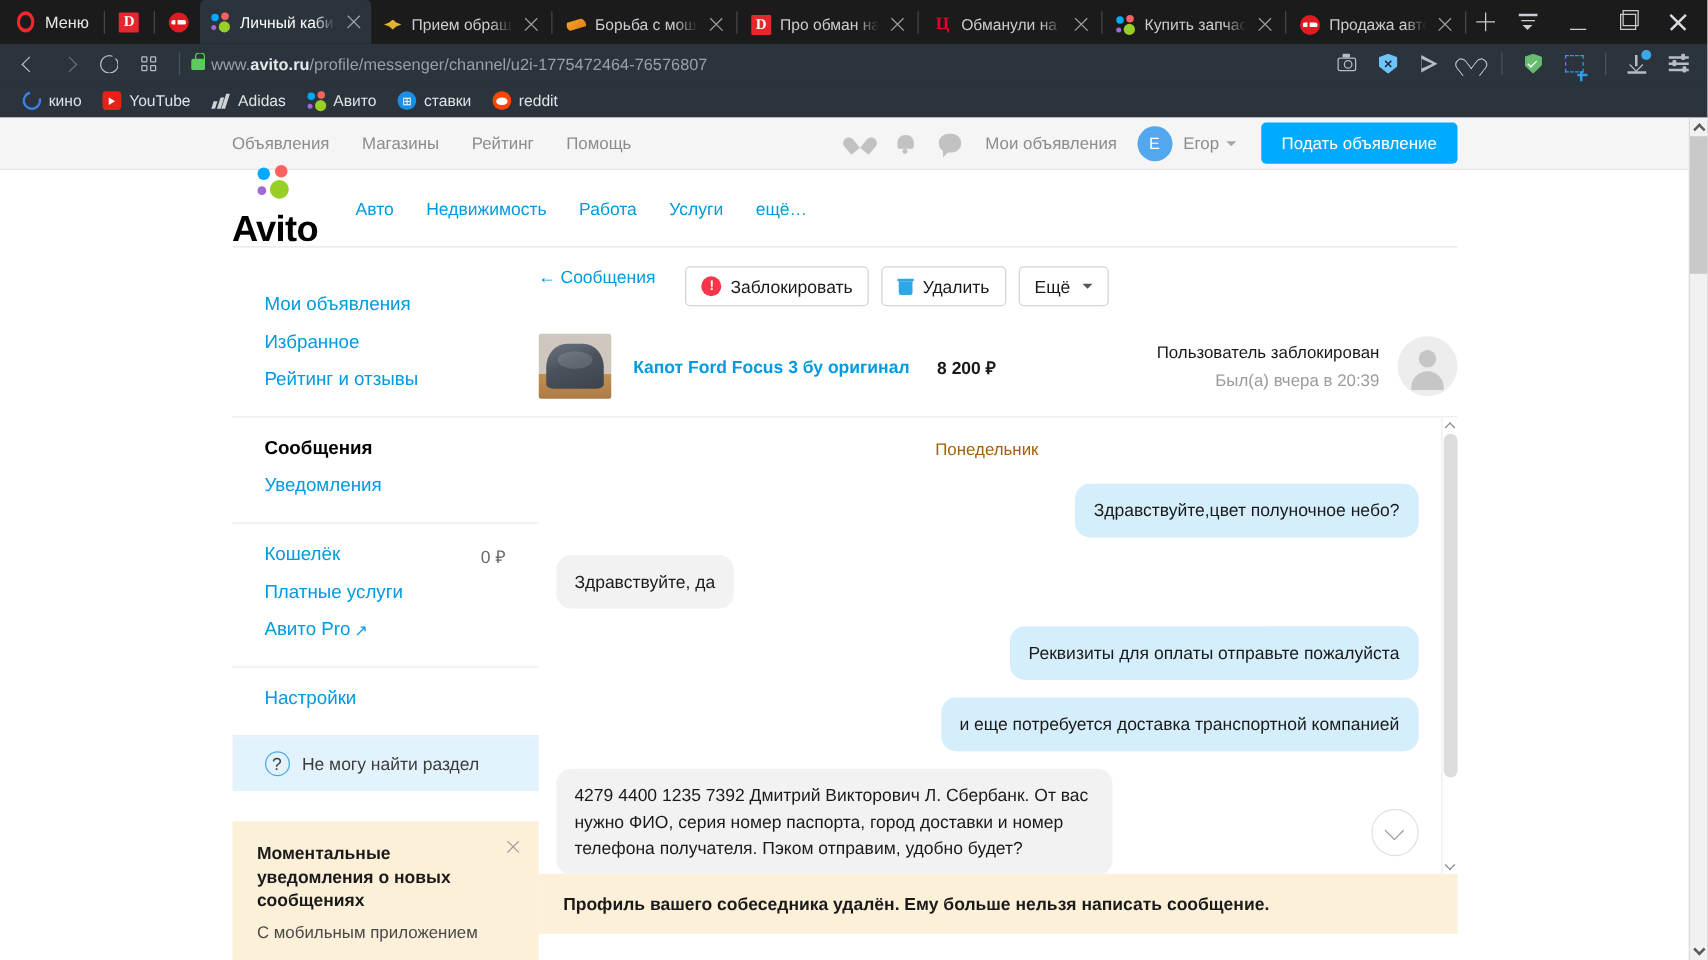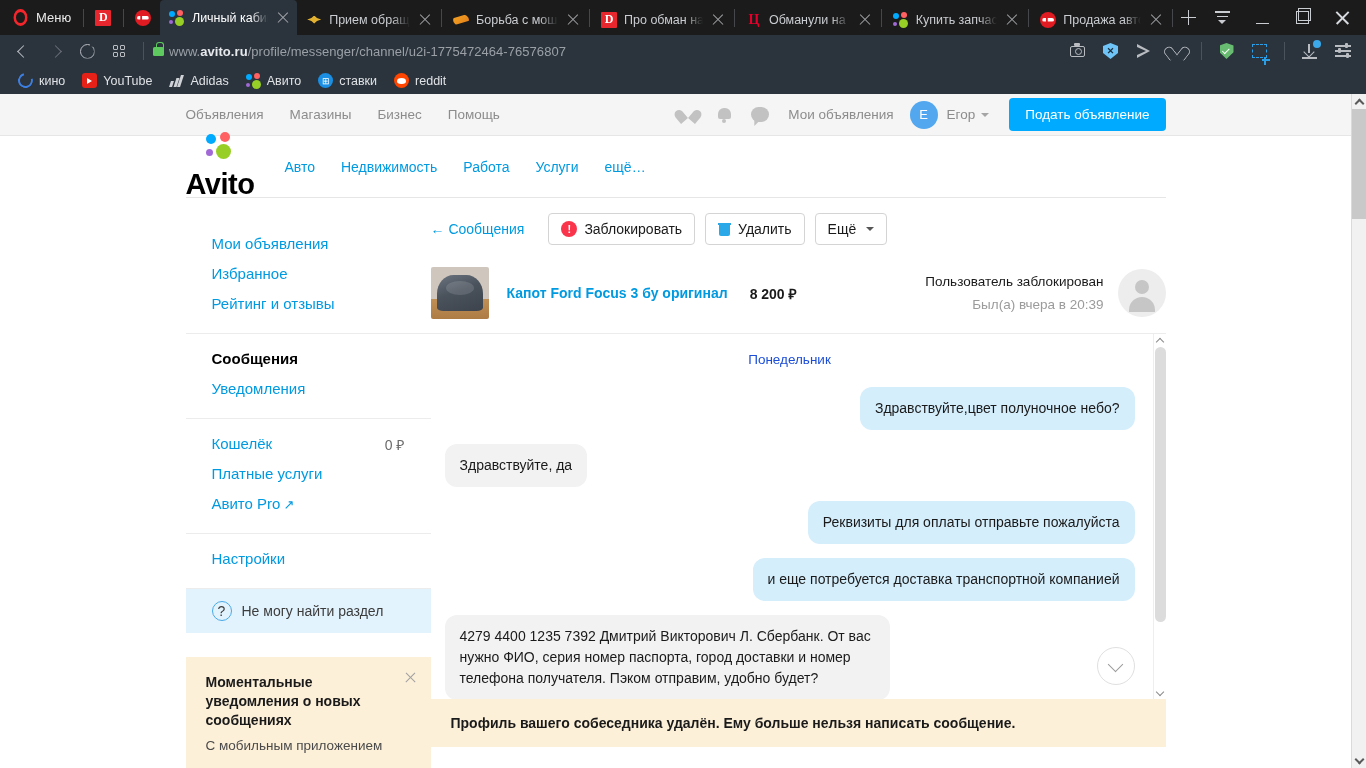--- a/index.html
+++ b/index.html
@@ -241,21 +241,21 @@
   .side-help span { color:#3c3c3c; font-size:14px; }
   .promo { background:#fdf0d9; margin:24px 0 0 0; padding:16px 20px 14px 20px; position:relative; }
   .promo h4 { font-size:14px; color:#1a1a1a; line-height:19px; width:160px; }
   .promo p { font-size:13.5px; color:#4a4a4a; margin-top:7px; line-height:18px; }
   .promo-x { position:absolute; right:14px; top:14px; width:13px;height:13px; }
   .promo-x::before,.promo-x::after{content:"";position:absolute;left:0;top:6px;width:13px;height:1.3px;background:#a0a0a0;}
   .promo-x::before{transform:rotate(45deg);} .promo-x::after{transform:rotate(-45deg);}
 
   
   .messenger { flex:1 1 auto; padding-top:15px; min-width:0; }
-  .msg-toolbar { display:flex; align-items:center; gap:10px; padding:0 0 14px 0; }
+  .msg-toolbar { display:flex; gap:10px; padding:0 0 14px 0; }
   .back-link { color:#009ae0; font-size:14px; margin-right:14px; }
   .tb-btn { display:flex; align-items:center; gap:7px; border:1px solid #d4d4d4; border-radius:4px;
     background:#fff; padding:7px 12px; font-size:14px; color:#1a1a1a; }
   .excl { width:16px;height:16px;border-radius:50%;background:#f9344b;color:#fff;font-size:11px;font-weight:bold;
     display:flex;align-items:center;justify-content:center;flex:0 0 16px;}
   .trash { width:13px;height:14px;position:relative;flex:0 0 13px;}
   .trash::before{content:"";position:absolute;left:1px;top:3px;width:11px;height:11px;background:#2aa8e8;border-radius:0 0 2px 2px;}
   .trash::after{content:"";position:absolute;left:0;top:1px;width:13px;height:2px;background:#2aa8e8;}
   .caret2 { width:0;height:0;border-left:4px solid transparent;border-right:4px solid transparent;
     border-top:4.5px solid #565656; margin-left:3px; }
@@ -273,21 +273,21 @@
   .item-right { margin-left:auto; display:flex; align-items:center; }
   .ir-text { text-align:right; margin-right:14px; }
   .ir-blocked { color:#1a1a1a; font-size:13.5px;text-align:right; }
   .ir-seen { color:#9b9b9b; font-size:13.5px; margin-top:8px; }
   .ir-avatar { width:48px;height:48px;border-radius:50%;background:#ededed;position:relative;flex:0 0 48px;}
   .ir-avatar::before{content:"";position:absolute;left:17px;top:11px;width:14px;height:14px;border-radius:50%;background:#c6c6c6;}
   .ir-avatar::after{content:"";position:absolute;left:11px;top:28px;width:26px;height:15px;border-radius:13px 13px 0 0;background:#c6c6c6;}
 
   .chat-wrap { position:relative; height:365px; display:flex; }
   .chat { flex:1 1 auto; padding:18px 18px 0 14px; overflow:hidden; position:relative; }
-  .daysep { text-align:center; color:#1d4ed8; font-size:13.5px; margin-bottom:20px; }
+  .daysep { text-align:center; color:#a16207; font-size:13.5px; margin-bottom:20px; }
   .bubble-row { display:flex; margin-bottom:14px; }
   .bubble-row.out { justify-content:flex-end; }
   .bubble { max-width:450px; padding:11px 15px; border-radius:12px; font-size:14px; line-height:21px; color:#1a1a1a; }
   .bubble.in { background:#f2f2f2; }
   .bubble.out { background:#d4eefc; }
   .scroll-down { position:absolute; right:18px; bottom:14px; width:38px;height:38px;border-radius:50%;
     border:1px solid #e0e0e0; background:#fff; display:flex;align-items:center;justify-content:center; }
   .sd-chev { width:11px;height:11px;border-left:1.8px solid #9b9b9b;border-bottom:1.8px solid #9b9b9b;
     transform:rotate(-45deg); margin-bottom:4px; }
 
@@ -495,21 +495,21 @@
     </div>
   </div>
 
   <div class="viewport">
     <div class="page">
 
       <div class="avito-top">
         <div class="atp-inner">
           <a class="atp-link">Объявления</a>
           <a class="atp-link">Магазины</a>
-          <a class="atp-link">Бизнес</a>
+          <a class="atp-link">Рейтинг</a>
           <a class="atp-link">Помощь</a>
           <div class="atp-right">
             <div class="atp-ico">
                 <span class="ico-heart"></span>
               </div>
             <div class="atp-ico">
                 <span class="ico-bell"></span>
               </div>
             <div class="atp-ico">
                 <span class="ico-chat"></span>

